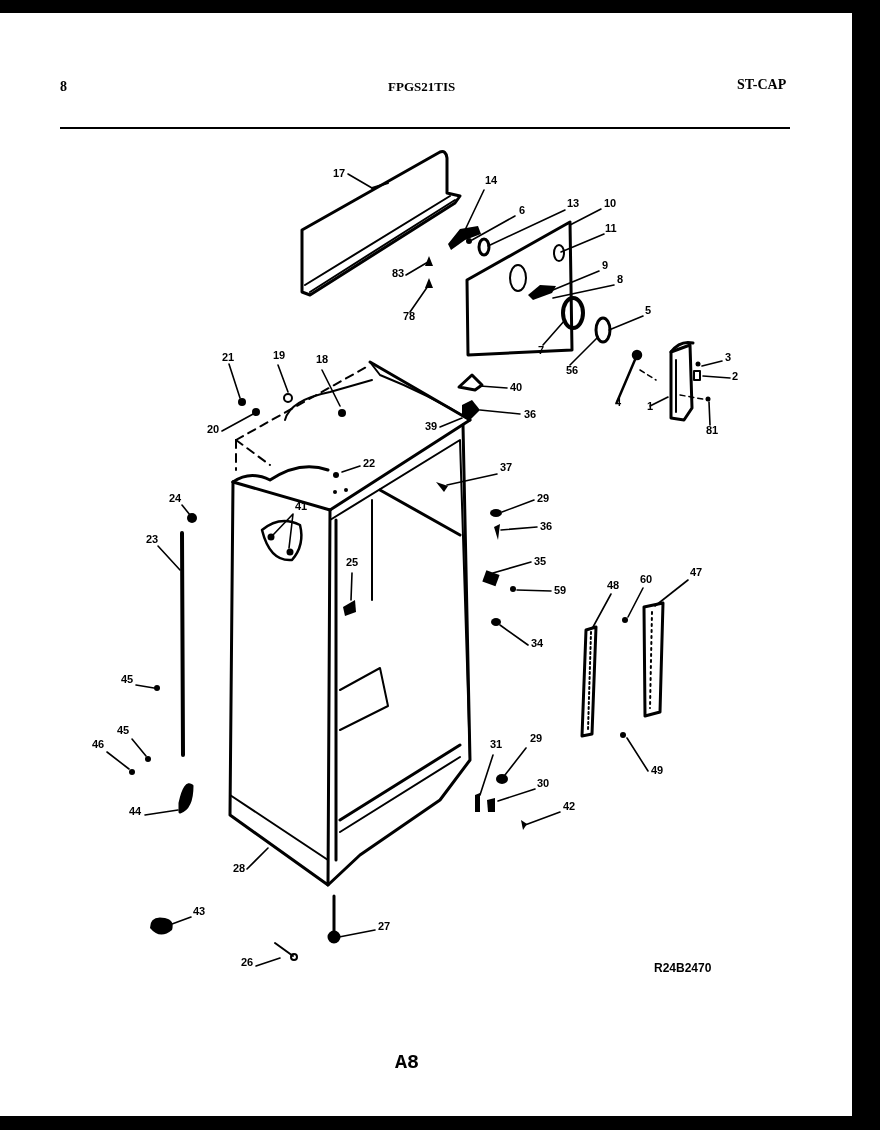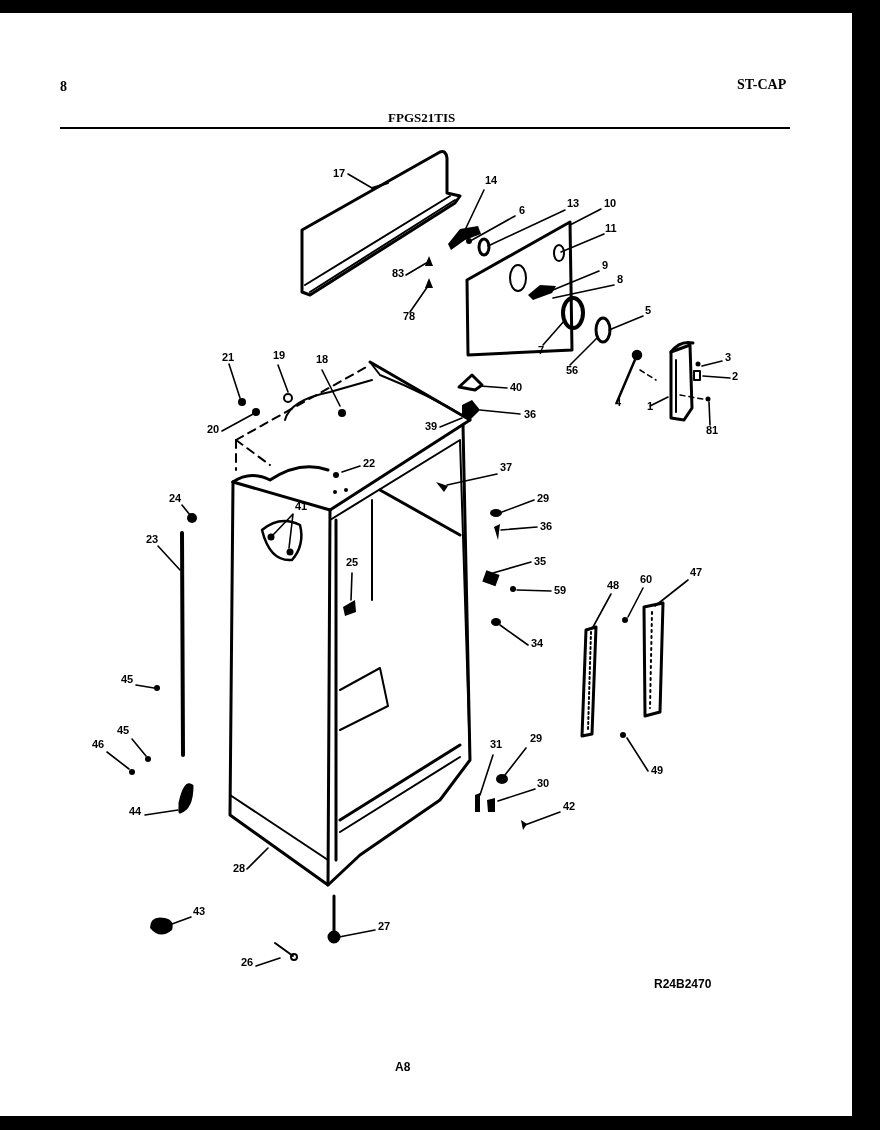--- a/index.html
+++ b/index.html
@@ -2,29 +2,29 @@
 <html><head>
 <meta charset="utf-8">
 <style>
   html,body{margin:0;padding:0;}
   body{width:880px;height:1130px;background:#000;position:relative;overflow:hidden;font-family:"Liberation Serif",serif;}
   .page{position:absolute;left:0;top:13px;width:852px;height:1103px;background:#fff;}
   .hdr{position:absolute;font-family:"Liberation Serif",serif;font-size:14px;color:#000;font-weight:bold;}
   .rule{position:absolute;left:60px;top:114px;width:730px;height:2px;background:#000;}
   svg.dia{position:absolute;left:0;top:-13px;}
   .lbl{font-family:"Liberation Sans",sans-serif;font-size:11px;font-weight:bold;fill:#000;}
-  .code{position:absolute;left:654px;top:961px;font-family:"Liberation Sans",sans-serif;font-size:12px;font-weight:bold;margin-top:16px;}
-  .pg{position:absolute;left:395px;top:1051px;font-family:Liberation Sans, sans-serif;font-size:12px;font-weight:bold;margin-top:9px;}
+  .code{position:absolute;left:654px;top:961px;font-family:"Liberation Sans",sans-serif;font-size:12px;font-weight:bold;}
+  .pg{position:absolute;left:395px;top:1051px;font-family:Liberation Mono, monospace;font-size:20px;font-weight:bold;}
 </style>
 </head>
 <body>
 
 <div class="page">
   <div class="hdr" style="left:60px;top:66px;">8</div>
-  <div class="hdr" style="left:388px;top:97px;font-size:13px;">FPGS21TIS</div>
+  <div class="hdr" style="left:388px;top:66px;font-size:13px;">FPGS21TIS</div>
   <div class="hdr" style="left:737px;top:64px;">ST-CAP</div>
   <div class="rule" style="top:114px;"></div>
 
   <svg class="dia" width="852" height="1116" viewBox="0 0 852 1116" fill="none" stroke="#000" stroke-linecap="round" stroke-linejoin="round">
 
     <g stroke-width="3">
       <path d="M302 230 L440 152 Q446 150 447 158 L447 193 L460 196 L455 203 L310 295 L302 292 Z"></path>
       <path d="M305 285 L450 196" stroke-width="2"></path>
       <path d="M310 292 L455 200" stroke-width="2"></path>
       <path d="M372 188 L388 183" stroke-width="2"></path>

